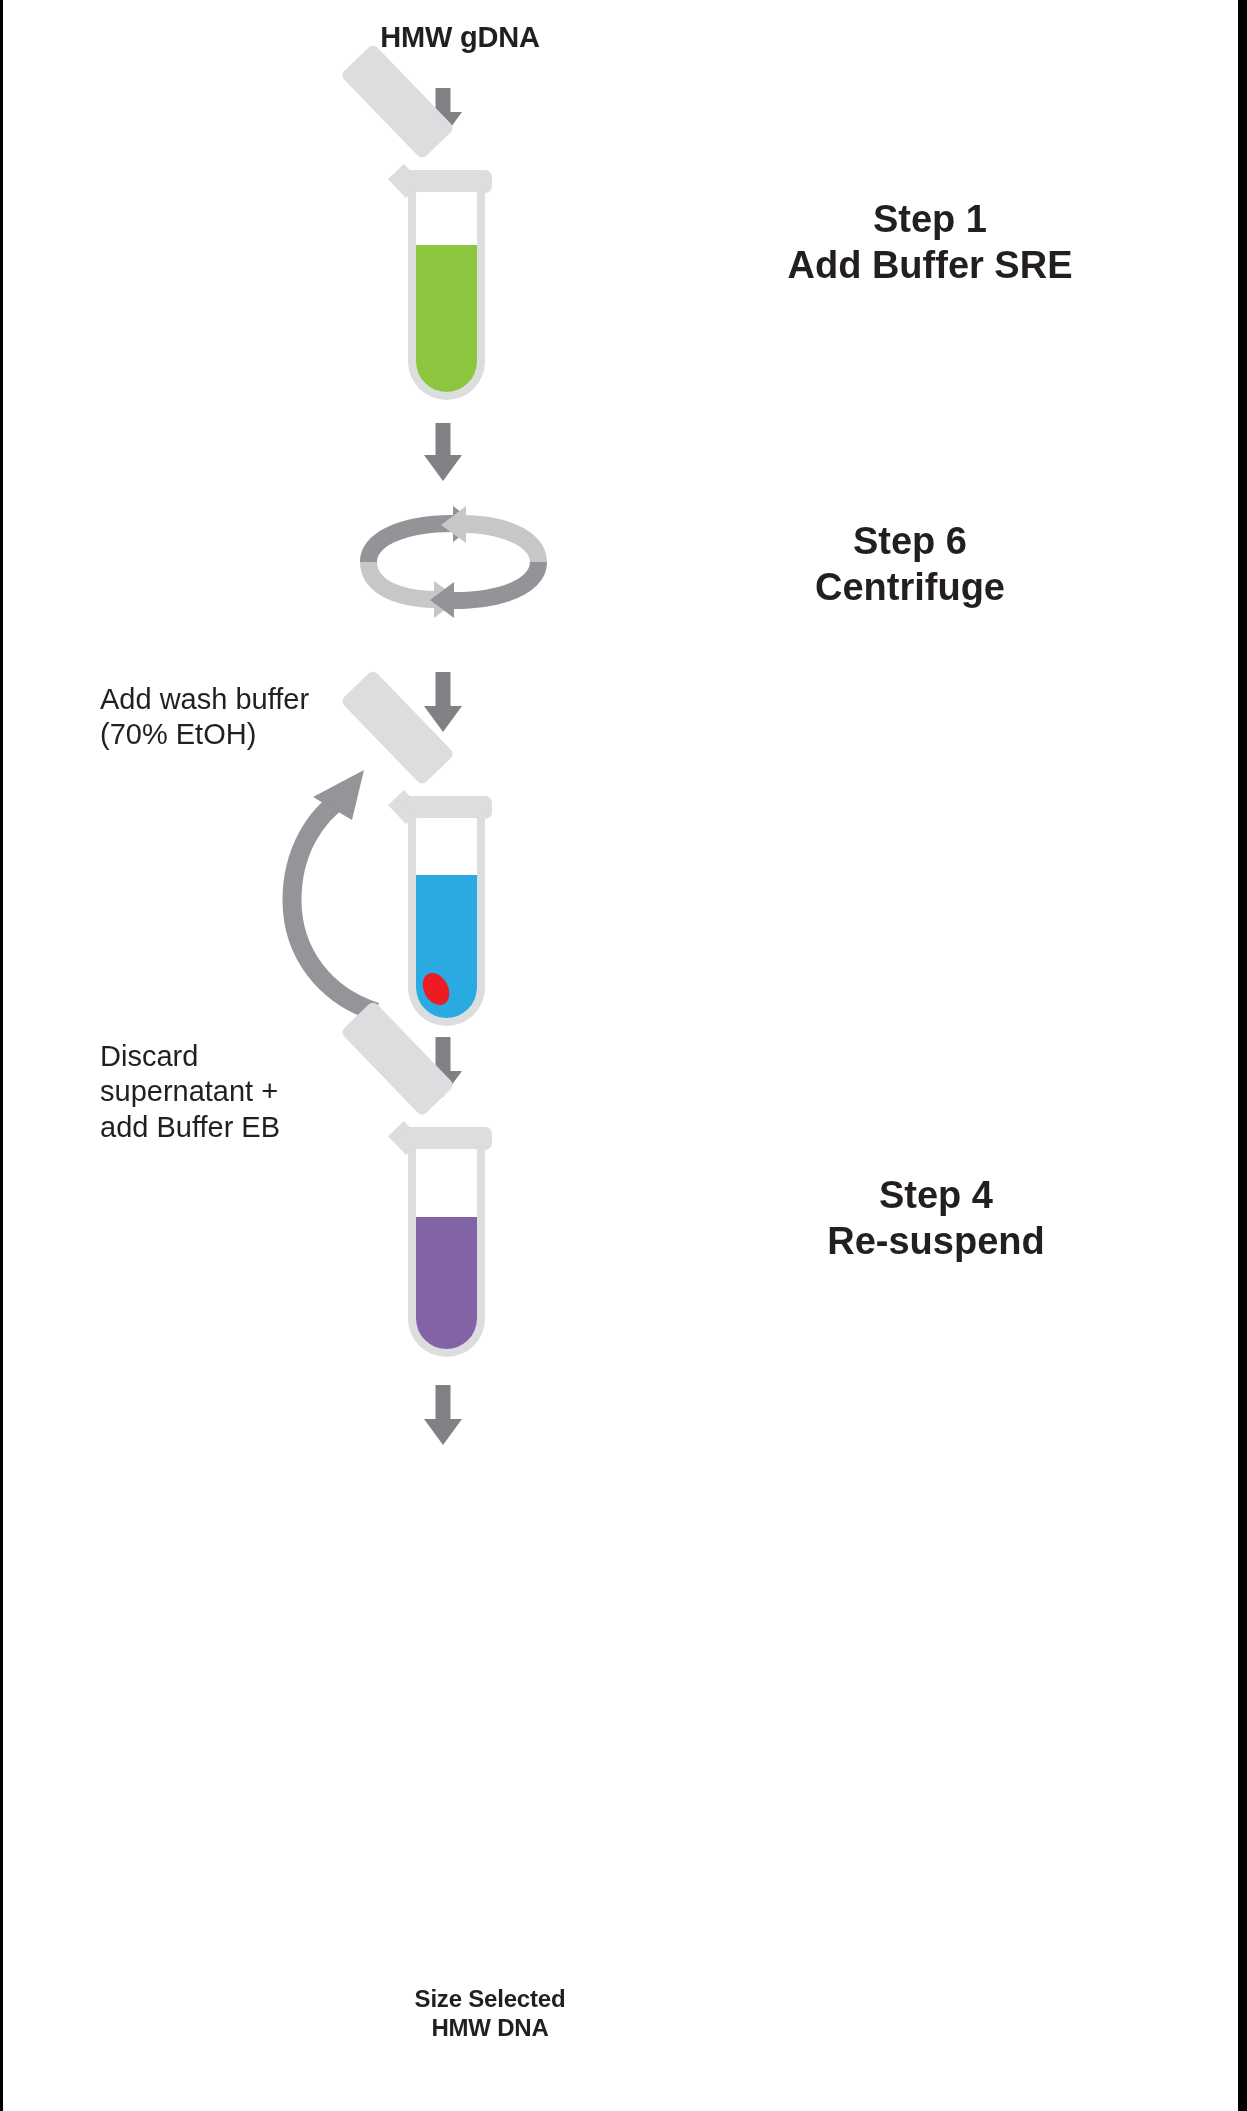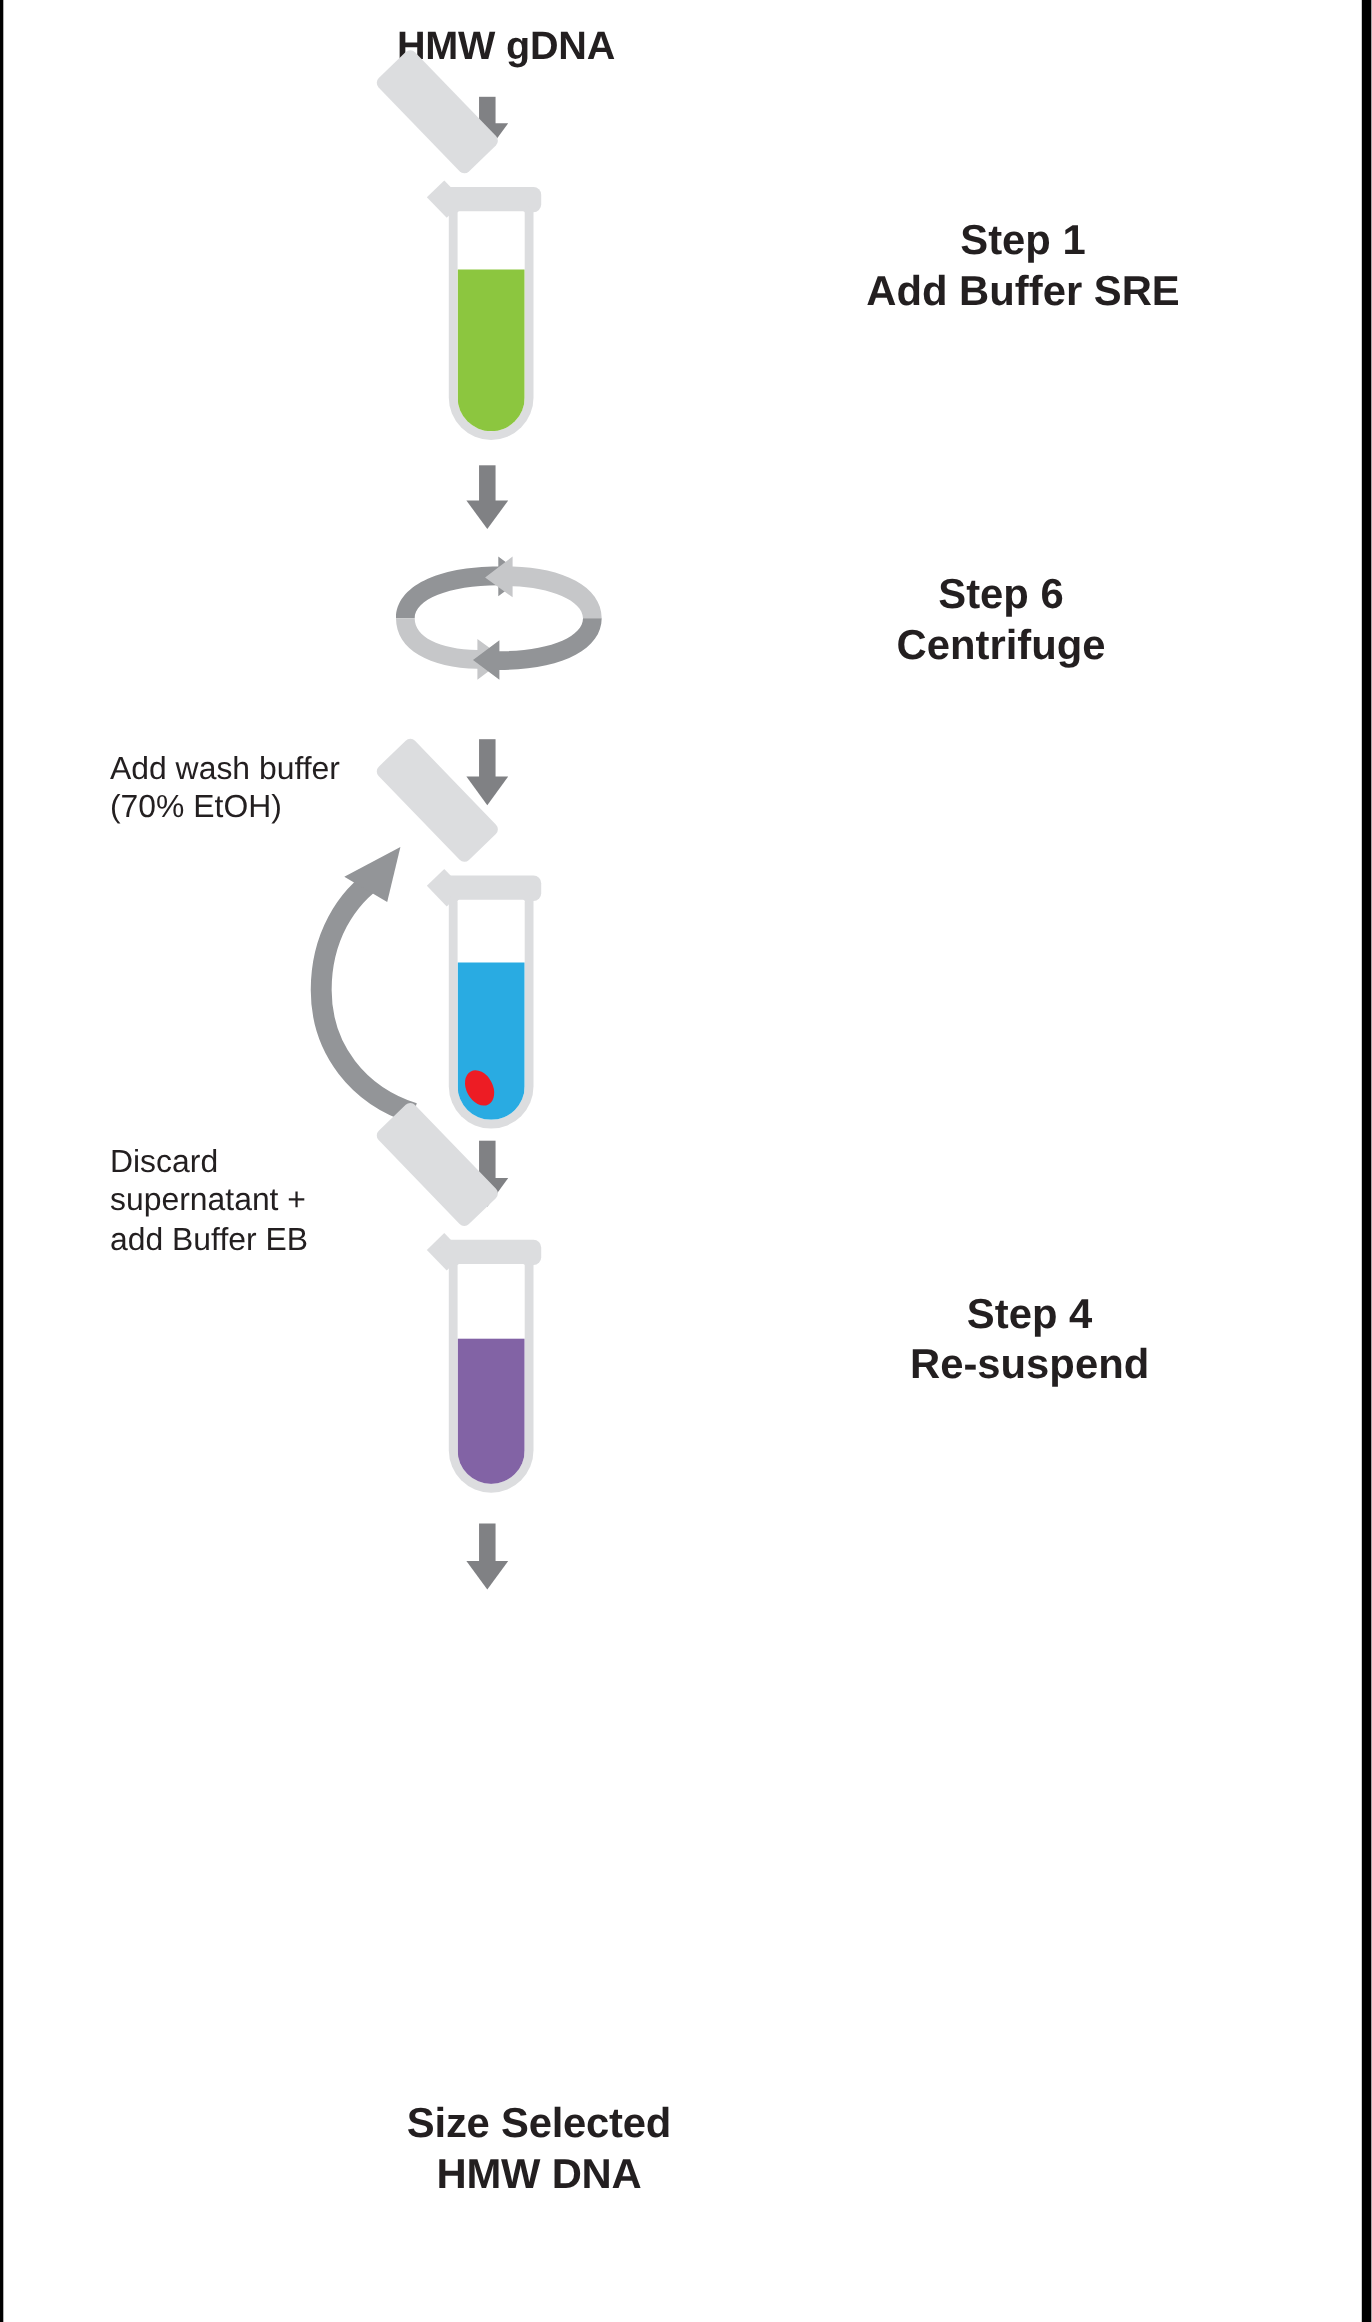--- a/index.html
+++ b/index.html
@@ -37,25 +37,25 @@
     text-align: center;
   }
   .label-plain {
     font-weight: normal;
     text-align: left;
   }
 
   
   .cap-top {
     left: 310px; top: 20px; width: 300px;
-    font-size: 36px; letter-spacing: -0.2px; text-align: center;
+    font-size: 29px; letter-spacing: -0.2px; text-align: center;
   }
   .cap-bottom {
-    left: 340px; top: 1908px; width: 300px;
-    font-size: 38px; letter-spacing: -0.2px;
+    left: 340px; top: 1984px; width: 300px;
+    font-size: 24px; letter-spacing: -0.2px;
   }
 
   
   .step-cap {
     font-size: 38px;
     text-align: center;
   }
   .step1 { left: 680px; top: 196px;  width: 500px; }
   .step2 { left: 680px; top: 518px;  width: 460px; }
   .step3 { left: 680px; top: 845px;  width: 500px; }

